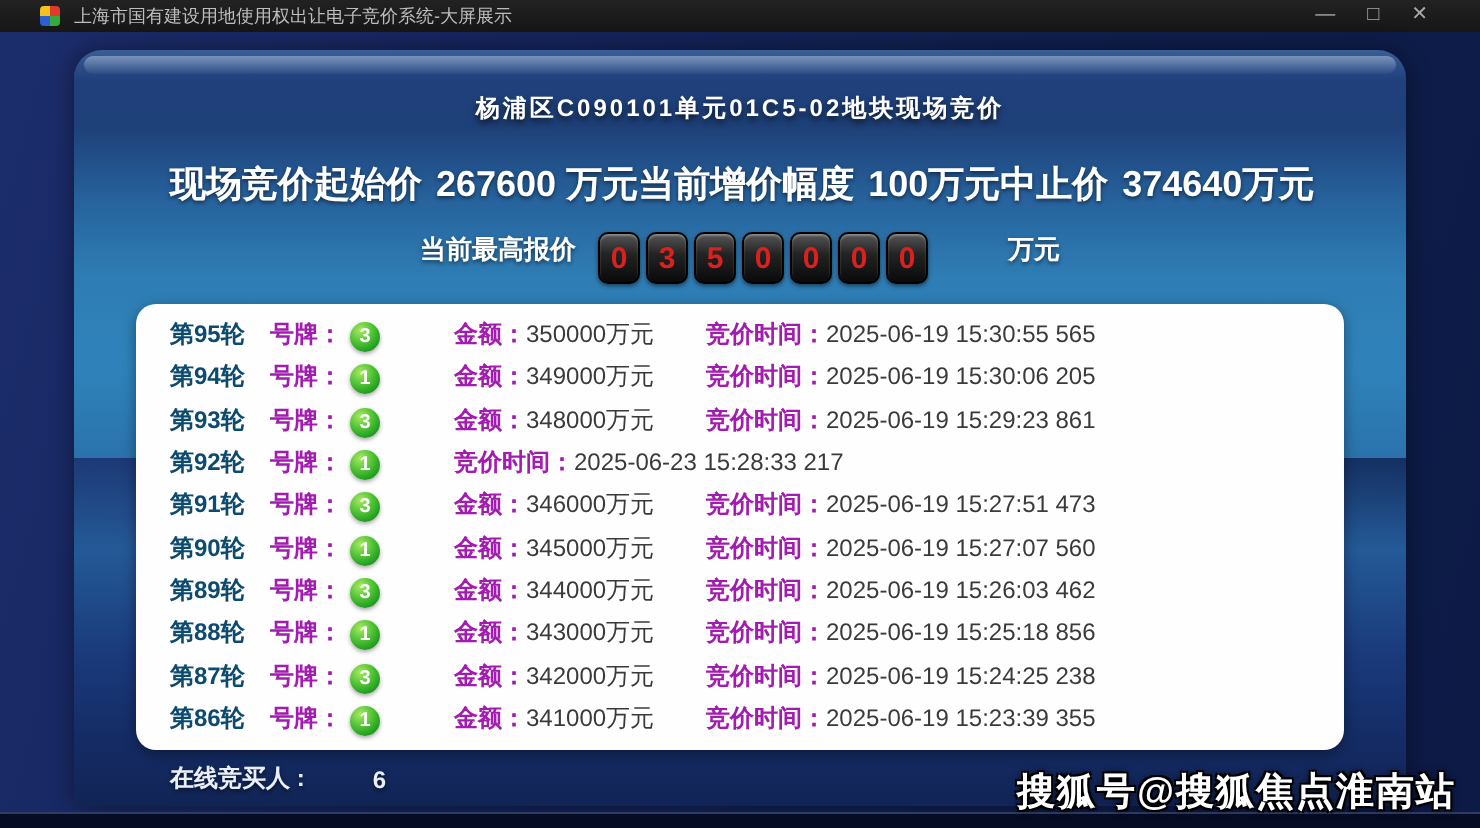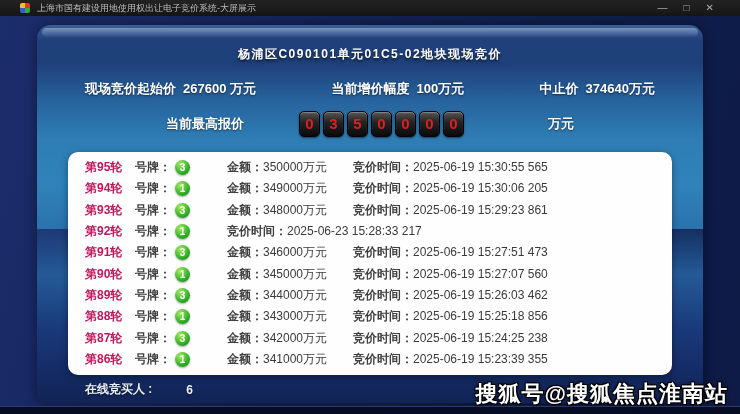--- a/index.html
+++ b/index.html
@@ -43,26 +43,26 @@
     background:linear-gradient(180deg, rgba(190,205,228,.5), rgba(140,160,195,.05));
   }
   .panel-title {
     padding-top:21px; text-align:center; color:#ffffff;
     font-size:12px; font-weight:bold; letter-spacing:1.5px;
     text-shadow:0 2px 3px rgba(0,0,0,.65);
   }
   
   .summary {
     display:flex; justify-content:space-between; padding:0 48px; margin-top:17px;
-    color:#ffffff; font-size:13px; font-weight:bold;
+    color:#ffffff; font-size:18px; font-weight:bold;
     text-shadow:0 1px 2px rgba(0,0,0,.55); white-space:nowrap;
   }
   .sum-item .s-value { margin-left:7px; }
   
-  .highest { display:flex; align-items:center; justify-content:center; margin-top:12px; height:27px;gap:44px; }
+  .highest { display:flex; align-items:flex-start; justify-content:center; margin-top:12px; height:27px; }
   .hb-label { color:#fff; font-size:13px; font-weight:bold; margin-right:11px; text-shadow:0 1px 2px rgba(0,0,0,.55); }
   .digits { display:flex; gap:3px; }
   .digit {
     width:21px; height:26px; border-radius:5px;
     background:linear-gradient(180deg,#565656 0%,#232323 42%,#0a0a0a 100%);
     border:1px solid #000;
     box-shadow:inset 0 1px 1px rgba(255,255,255,.3), 0 1px 2px rgba(0,0,0,.5);
     color:#d82220; font-size:15px; font-weight:bold;
     display:flex; align-items:center; justify-content:center;
   }
@@ -72,42 +72,42 @@
     position:absolute; left:31px; top:127px; width:604px; height:223px;
     background:#fefefe; border-radius:10px; padding:5px 0;
     box-shadow:0 2px 7px rgba(0,0,0,.4);
     overflow:hidden;
   }
   .bid-row {
     display:grid; grid-template-columns:50px 92px 126px auto;
     align-items:center; height:21.3px; padding-left:17px;
     font-size:12px; color:#3a3a3a; white-space:nowrap;
   }
-  .bid-row .lab { font-weight:bold; color:#404040; }
-  .c-round { font-weight:bold; color:#be185d; }
+  .bid-row .lab { font-weight:bold; color:#a21caf; }
+  .c-round { font-weight:bold; color:#0c4a6e; }
   .badge {
     display:inline-block; width:15px; height:15px; border-radius:50%;
     background:radial-gradient(circle at 35% 28%, #a9e962 0%, #54c537 40%, #1f9c1f 75%, #157a15 100%);
     color:#fff; font-size:10px; font-weight:bold; text-align:center; line-height:15px;
     box-shadow:0 1px 2px rgba(0,0,0,.35); margin-left:4px;
   }
   
   .online {
     position:absolute; left:48px; top:356px; display:flex; align-items:center;
     color:#e9eff9; font-size:12px; font-weight:bold; text-shadow:0 1px 2px rgba(0,0,0,.6);
   }
   .online-count { margin-left:34px; }
   
   .bottombar {
     position:absolute; left:0; right:0; bottom:0; height:8px;
     background:#060c24; border-top:1px solid #2c3c66;
   }
   .watermark {
     position:absolute; right:12px; bottom:5px; z-index:5;
-    color:#ffffff; font-size:22px; font-weight:bold; letter-spacing:1px;
+    color:#ffffff; font-size:19px; font-weight:bold; letter-spacing:1px;
     text-shadow:-1px -1px 0 #000, 1px -1px 0 #000, -1px 1px 0 #000, 1px 1px 0 #000, 0 0 4px #000;
   }
 </style>
 </head>
 <body>
 
 <div class="titlebar">
   <span class="app-icon"></span>
   <span class="tb-title">上海市国有建设用地使用权出让电子竞价系统-大屏展示</span>
   <span class="tb-controls">

